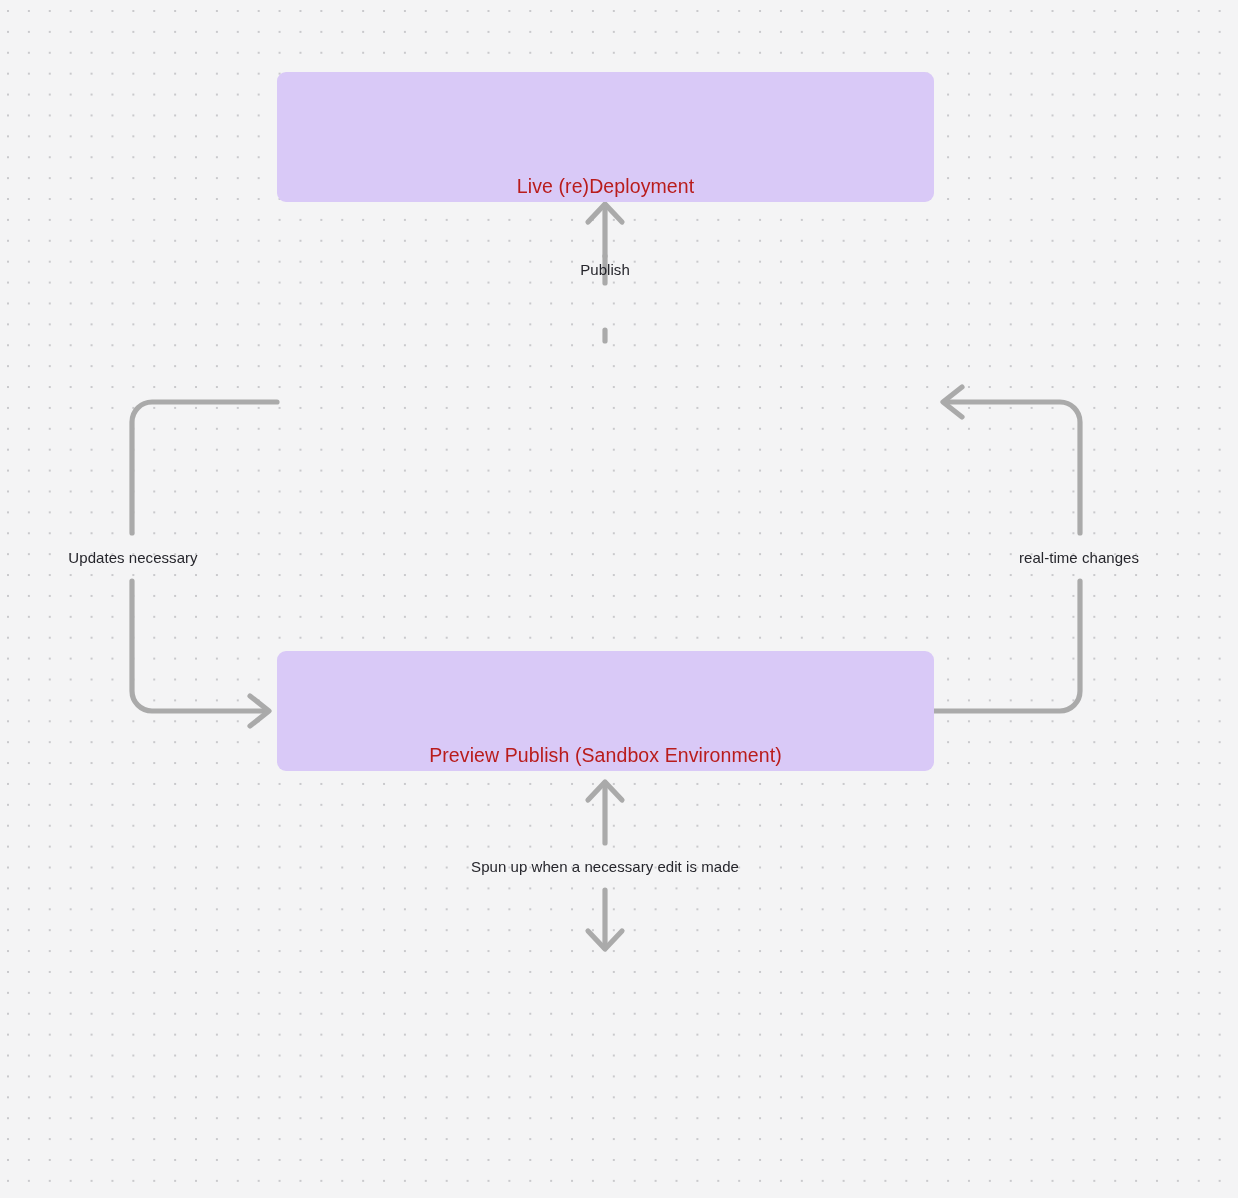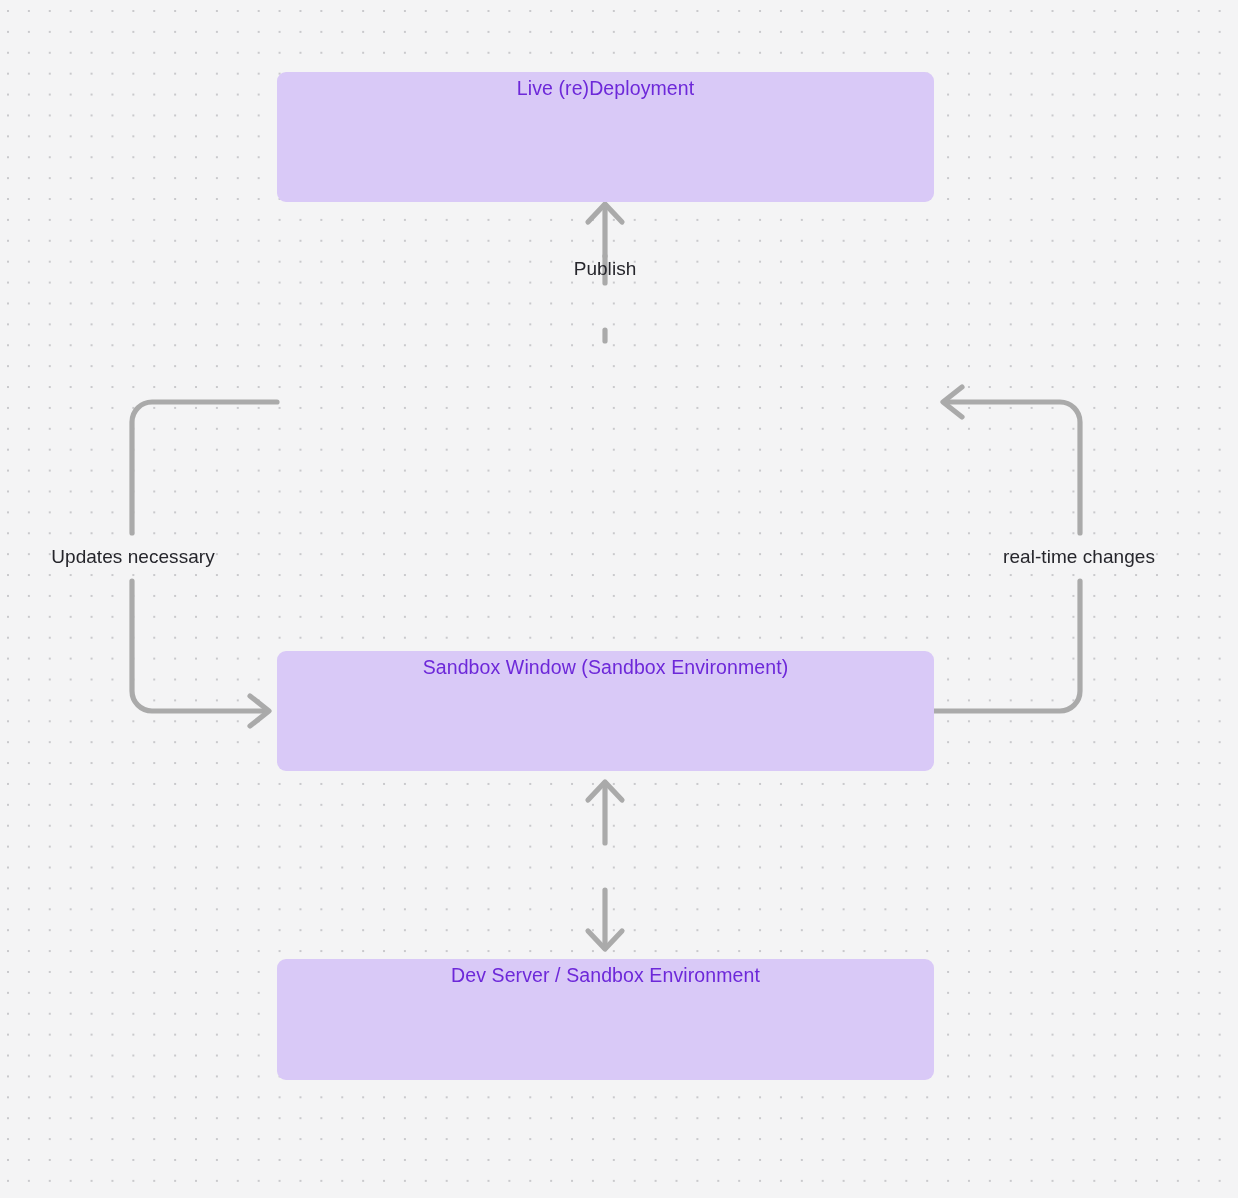--- a/index.html
+++ b/index.html
@@ -31,35 +31,35 @@
     height: 1198px;
     pointer-events: none;
   }
 
   .node {
     position: absolute;
     box-sizing: border-box;
     background: #d9c9f7;
     border-radius: 9px;
     display: flex;
-    align-items: flex-start;
+    align-items: flex-end;
     justify-content: center;
-    color: #6d28d9;
+    color: #b91c1c;
     font-size: 19.5px;
     letter-spacing: 0.1px;
     line-height: 1.25;
     text-align: center;
     padding: 4px 18px;
     cursor: default;
   }
 
   .edge-label {
     position: absolute;
     color: #26262c;
-    font-size: 19px;
+    font-size: 15px;
     letter-spacing: 0.05px;
     white-space: nowrap;
     transform: translate(-50%, -50%);
     text-align: center;
     cursor: default;
   }
 </style>
 </head>
 <body>
 
@@ -96,27 +96,25 @@
 
     </g>
   </svg>
 
   <div class="node" style="left:277px; top:72px; width:657px; height:130px;">
     <span>Live (re)Deployment</span>
   </div>
 
 
   <div class="node" style="left:277px; top:651px; width:657px; height:120px;">
-    <span>Sandbox Window (Sandbox Environment)</span>
+    <span>Preview Publish (Sandbox Environment)</span>
   </div>
 
-  <div class="node" style="left:277px; top:959px; width:657px; height:121px;">
-    <span>Dev Server / Sandbox Environment</span>
-  </div>
 
   <div class="edge-label" style="left:605px; top:269px;">Publish</div>
 
   <div class="edge-label" style="left:133px; top:557px;">Updates necessary</div>
 
   <div class="edge-label" style="left:1079px; top:557px;">real-time changes</div>
 
+  <div class="edge-label" style="left:605px; top:866px;">Spun up when a necessary edit is made</div>
 
 </div>
 
 </body></html>

